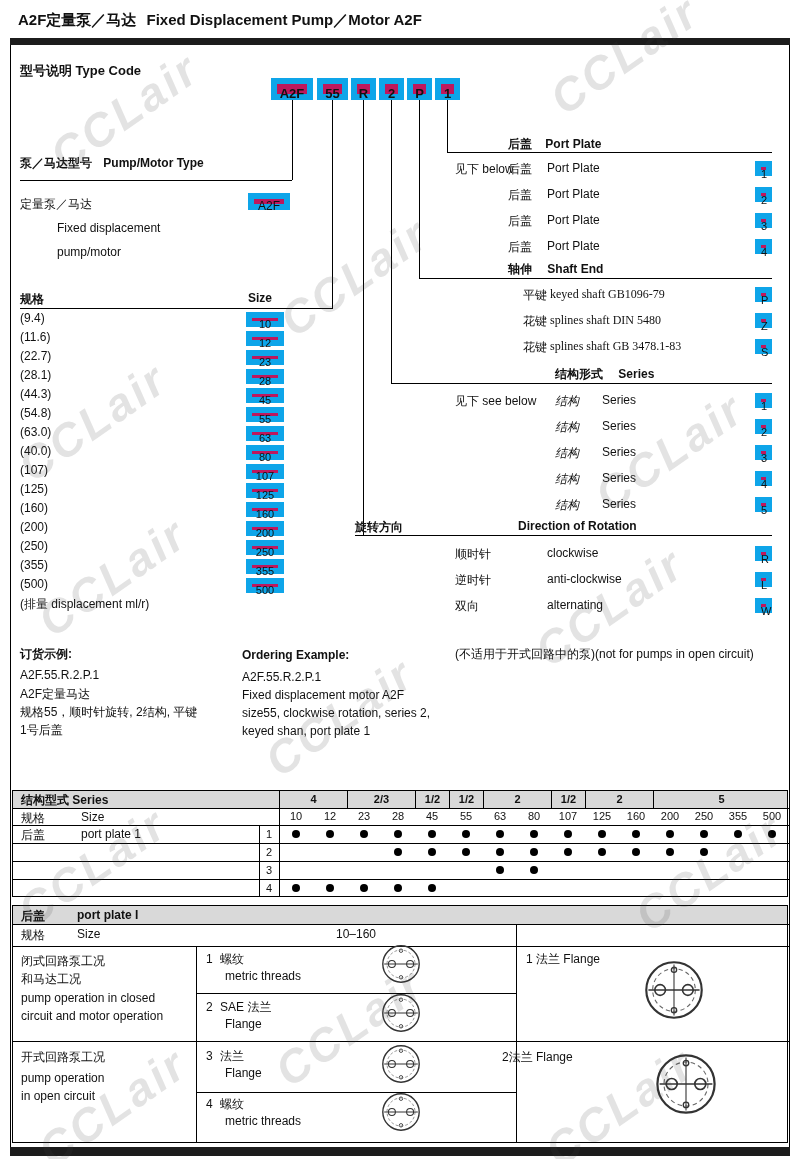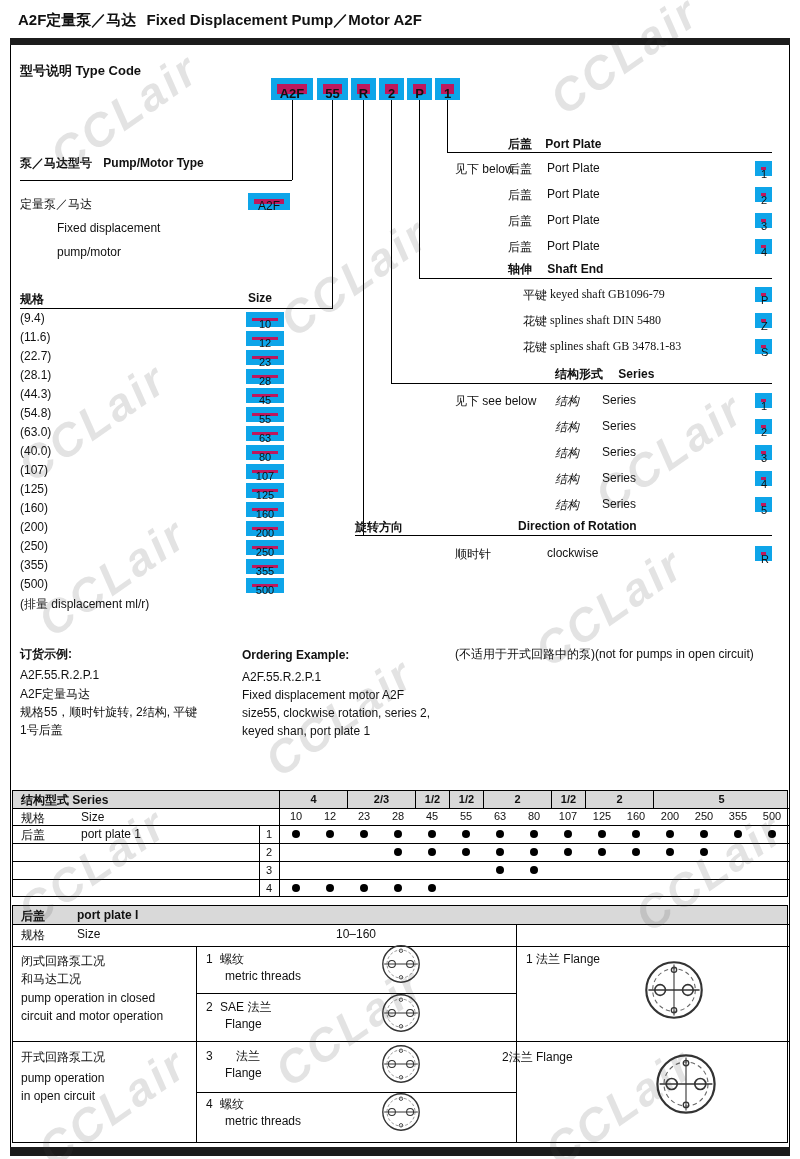--- a/index.html
+++ b/index.html
@@ -168,20 +168,30 @@
         <span class="zh">结构</span>
         <span class="en">Series</span>
         <span class="codebox mini">5</span>
       </div>
     </div>
   <div class="opt-rows grp-rot" style="left:447px;top:541px">
       <div class="opt-row">
         <span class="zh">顺时针</span>
         <span class="en">clockwise</span>
         <span class="codebox mini">R</span>
+      </div>
+      <div class="opt-row">
+        <span class="zh">逆时针</span>
+        <span class="en">anti-clockwise</span>
+        <span class="codebox mini">L</span>
+      </div>
+      <div class="opt-row">
+        <span class="zh">双向</span>
+        <span class="en">alternating</span>
+        <span class="codebox mini">W</span>
       </div>
     </div>
   <div class="abs fs12" style="left:455px;top:646px">(不适用于开式回路中的泵)(not for pumps in open circuit)</div>
 
   <div class="abs b fs12" style="left:20px;top:155px">
     <span>泵／马达型号</span>
     <span style="margin-left:8px">Pump/Motor Type</span>
   </div>
   <div class="abs fs12" style="left:20px;top:196px">定量泵／马达</div>
   <div class="abs codebox fs12" style="left:248px;top:193px;width:42px;height:17px;line-height:15px">A2F</div>
@@ -323,21 +333,21 @@
       <span style="margin-left:4px">螺纹</span>
     </div>
     <div class="abs fs12" style="left:212px;top:63px">metric threads</div>
     <div class="abs fs12" style="left:193px;top:93px">
       <span>2</span>
       <span style="margin-left:4px">SAE 法兰</span>
     </div>
     <div class="abs fs12" style="left:212px;top:111px">Flange</div>
     <div class="abs fs12" style="left:193px;top:142px">
       <span>3</span>
-      <span style="margin-left:20px">法兰</span>
+      <span style="margin-left:4px">法兰</span>
     </div>
     <div class="abs fs12" style="left:212px;top:160px">Flange</div>
     <div class="abs fs12" style="left:193px;top:190px">
       <span>4</span>
       <span style="margin-left:4px">螺纹</span>
     </div>
     <div class="abs fs12" style="left:212px;top:208px">metric threads</div>
 
     <div class="abs fs12" style="left:513px;top:45px">1 法兰 Flange</div>
     <div class="abs fs12" style="left:489px;top:143px">2法兰 Flange</div>

